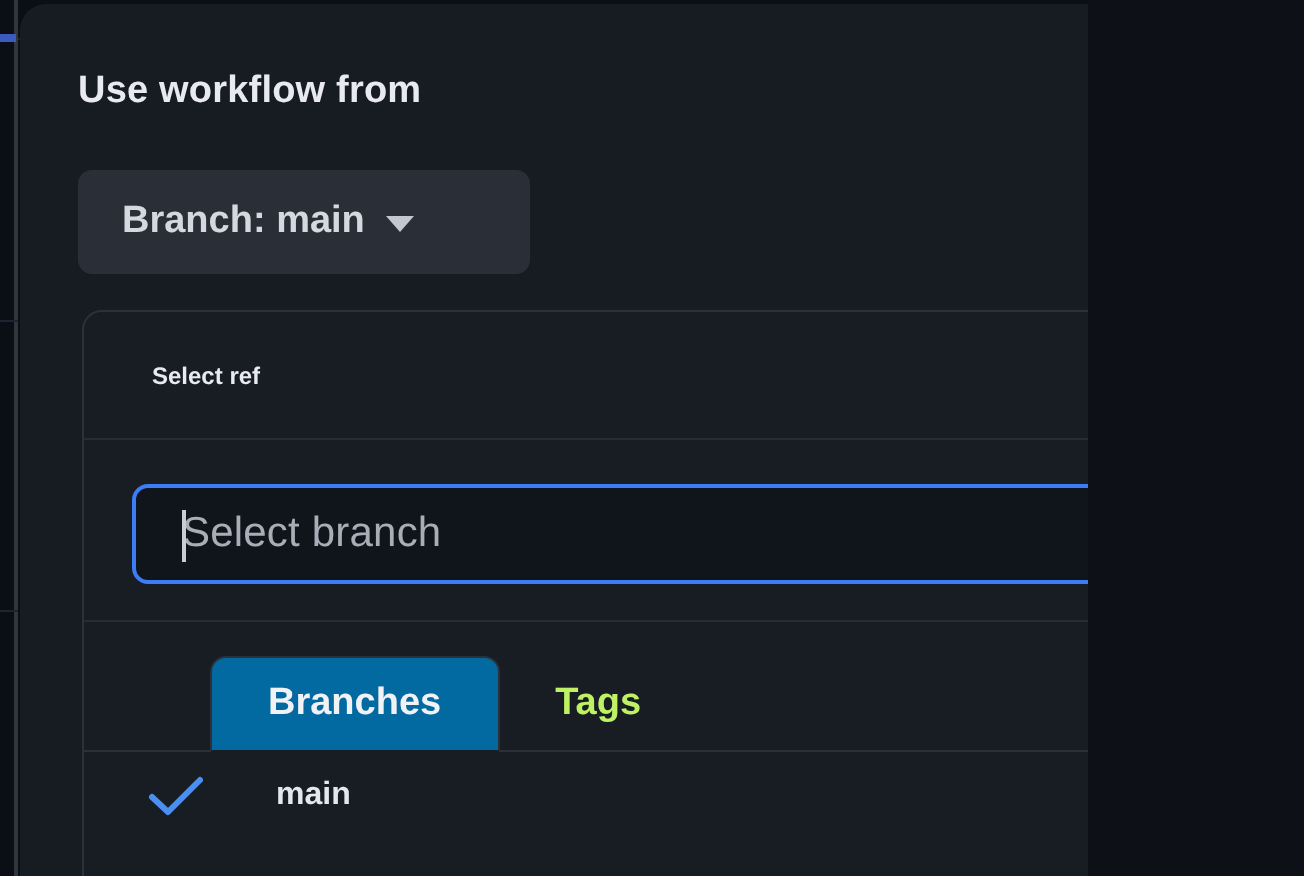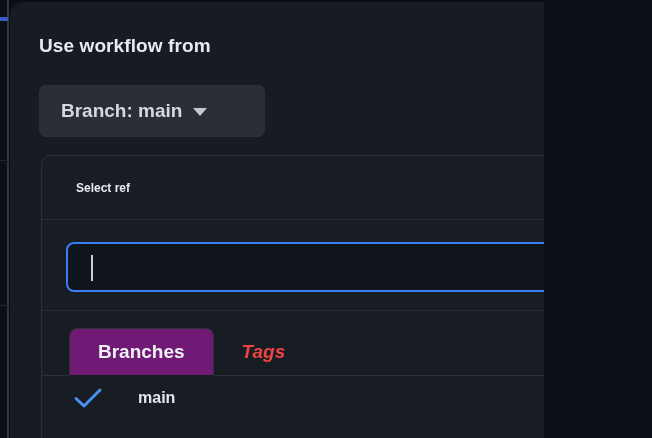--- a/index.html
+++ b/index.html
@@ -245,31 +245,31 @@
     justify-content: center;
     height: 48px;
     padding: 0 28px;
     font-size: 19px;
     font-weight: bold;
     cursor: pointer;
     box-sizing: border-box;
     vertical-align: top;
   }
   .tab.inactive {
-    color: #ef4444;
-    font-style: italic;
+    color: #bef264;
   }
   .tab.active {
     color: #f0f2f5;
-    background: #701a75;
+    background: #0369a1;
     border: 1px solid #2b313b;
     border-bottom: 1px solid #181c23;
     border-top-left-radius: 8px;
     border-top-right-radius: 8px;
     z-index: 2;
+    margin-left: 36px;
   }
 
   
   .ref-list {
     padding-top: 0;
   }
   .ref-list-item {
     display: flex;
     align-items: center;
     height: 44px;
@@ -372,20 +372,21 @@
 
     <div class="ref-panel">
 
       <div class="ref-panel-header">
         <span class="ref-panel-header-title">Select ref</span>
       </div>
 
       <div class="ref-search-row">
         <div class="ref-search-wrap">
           <span class="text-caret"></span>
+          <span class="ref-search-placeholder">Select branch</span>
         </div>
       </div>
 
       <div class="ref-tabs">
         <div class="ref-tabs-underline"></div>
         <div class="tab active">Branches</div><div class="tab inactive">Tags</div>
       </div>
 
       <div class="ref-list">
         <div class="ref-list-item">

